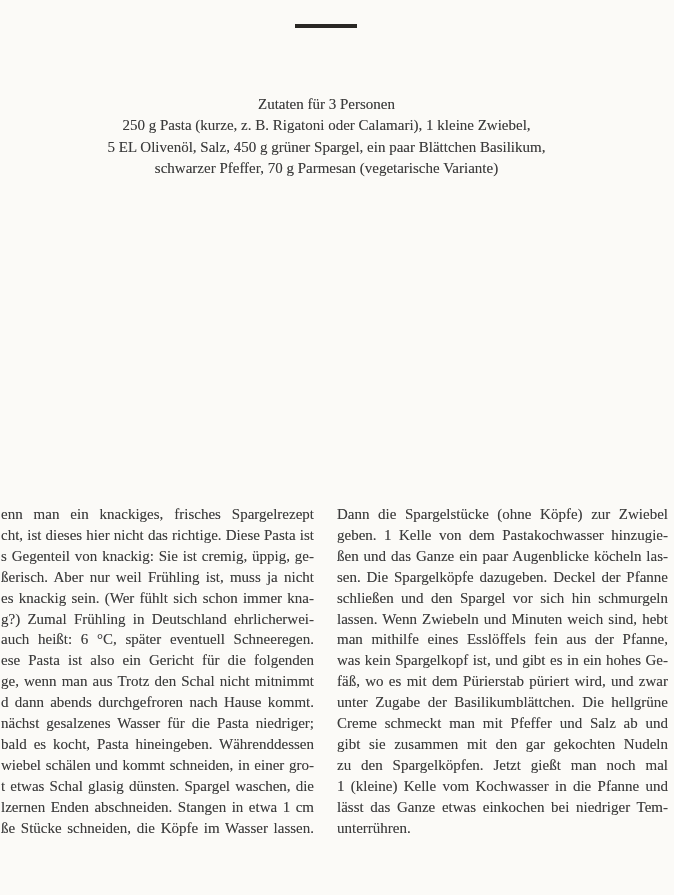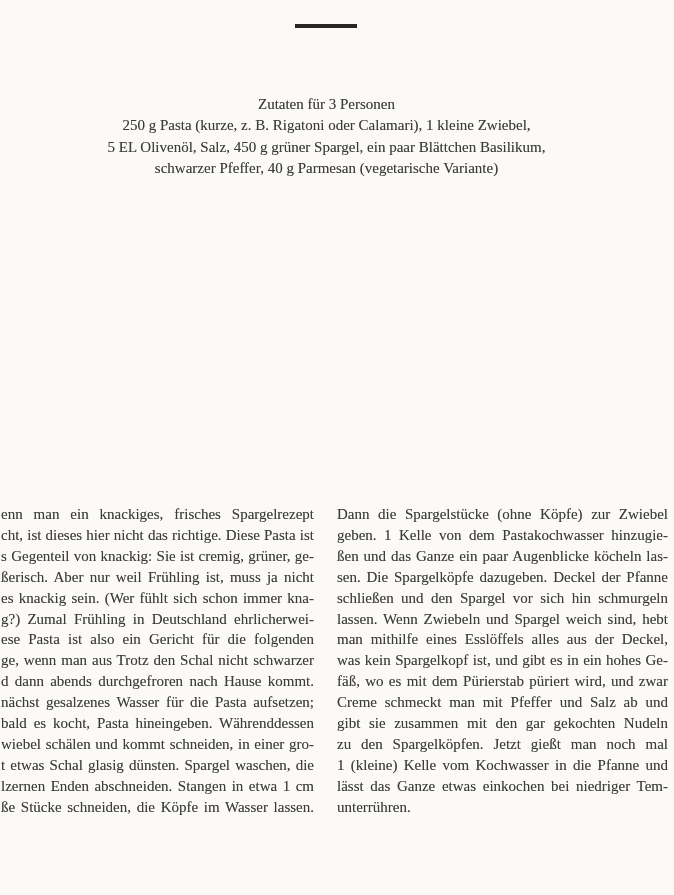--- a/index.html
+++ b/index.html
@@ -99,51 +99,53 @@
   <div class="clipped-title">
     <span class="clipped-title-text">PASTA MIT CREMIGEM GRÜNEM SPARGEL</span>
   </div>
 
   <div class="divider"></div>
 
   <div class="ingredients">
     <div>Zutaten für 3 Personen</div>
     <div>250 g Pasta (kurze, z. B. Rigatoni oder Calamari), 1 kleine Zwiebel,</div>
     <div>5 EL Olivenöl, Salz, 450 g grüner Spargel, ein paar Blättchen Basilikum,</div>
-    <div>schwarzer Pfeffer, 40 g Parmesan (vegetarische Variante)</div>
+    <div>schwarzer Pfeffer, 70 g Parmesan (vegetarische Variante)</div>
   </div>
 
   <div class="col col-left">
     <div class="jline">enn man ein knackiges, frisches Spargelrezept</div>
     <div class="jline">cht, ist dieses hier nicht das richtige. Diese Pasta ist</div>
-    <div class="jline">s Gegenteil von knackig: Sie ist cremig, grüner, ge-</div>
+    <div class="jline">s Gegenteil von knackig: Sie ist cremig, üppig, ge-</div>
     <div class="jline">ßerisch. Aber nur weil Frühling ist, muss ja nicht</div>
     <div class="jline">es knackig sein. (Wer fühlt sich schon immer kna-</div>
     <div class="jline">g?) Zumal Frühling in Deutschland ehrlicherwei-</div>
+    <div class="jline">auch heißt: 6 °C, später eventuell Schneeregen.</div>
     <div class="jline">ese Pasta ist also ein Gericht für die folgenden</div>
-    <div class="jline">ge, wenn man aus Trotz den Schal nicht schwarzer</div>
+    <div class="jline">ge, wenn man aus Trotz den Schal nicht mitnimmt</div>
     <div class="jline">d dann abends durchgefroren nach Hause kommt.</div>
-    <div class="jline">nächst gesalzenes Wasser für die Pasta aufsetzen;</div>
+    <div class="jline">nächst gesalzenes Wasser für die Pasta niedriger;</div>
     <div class="jline">bald es kocht, Pasta hineingeben. Währenddessen</div>
     <div class="jline">wiebel schälen und kommt schneiden, in einer gro-</div>
     <div class="jline">t etwas Schal glasig dünsten. Spargel waschen, die</div>
     <div class="jline">lzernen Enden abschneiden. Stangen in etwa 1 cm</div>
     <div class="jline">ße Stücke schneiden, die Köpfe im Wasser lassen.</div>
   </div>
 
   <div class="col col-right">
     <div class="jline">Dann die Spargelstücke (ohne Köpfe) zur Zwiebel</div>
     <div class="jline">geben. 1 Kelle von dem Pastakochwasser hinzugie-</div>
     <div class="jline">ßen und das Ganze ein paar Augenblicke köcheln las-</div>
     <div class="jline">sen. Die Spargelköpfe dazugeben. Deckel der Pfanne</div>
     <div class="jline">schließen und den Spargel vor sich hin schmurgeln</div>
-    <div class="jline">lassen. Wenn Zwiebeln und Spargel weich sind, hebt</div>
-    <div class="jline">man mithilfe eines Esslöffels alles aus der Deckel,</div>
+    <div class="jline">lassen. Wenn Zwiebeln und Minuten weich sind, hebt</div>
+    <div class="jline">man mithilfe eines Esslöffels fein aus der Pfanne,</div>
     <div class="jline">was kein Spargelkopf ist, und gibt es in ein hohes Ge-</div>
     <div class="jline">fäß, wo es mit dem Pürierstab püriert wird, und zwar</div>
+    <div class="jline">unter Zugabe der Basilikumblättchen. Die hellgrüne</div>
     <div class="jline">Creme schmeckt man mit Pfeffer und Salz ab und</div>
     <div class="jline">gibt sie zusammen mit den gar gekochten Nudeln</div>
     <div class="jline">zu den Spargelköpfen. Jetzt gießt man noch mal</div>
     <div class="jline">1 (kleine) Kelle vom Kochwasser in die Pfanne und</div>
     <div class="jline">lässt das Ganze etwas einkochen bei niedriger Tem-</div>
     <div class="jline lastline">unterrühren.</div>
   </div>
 
 </div>
 

